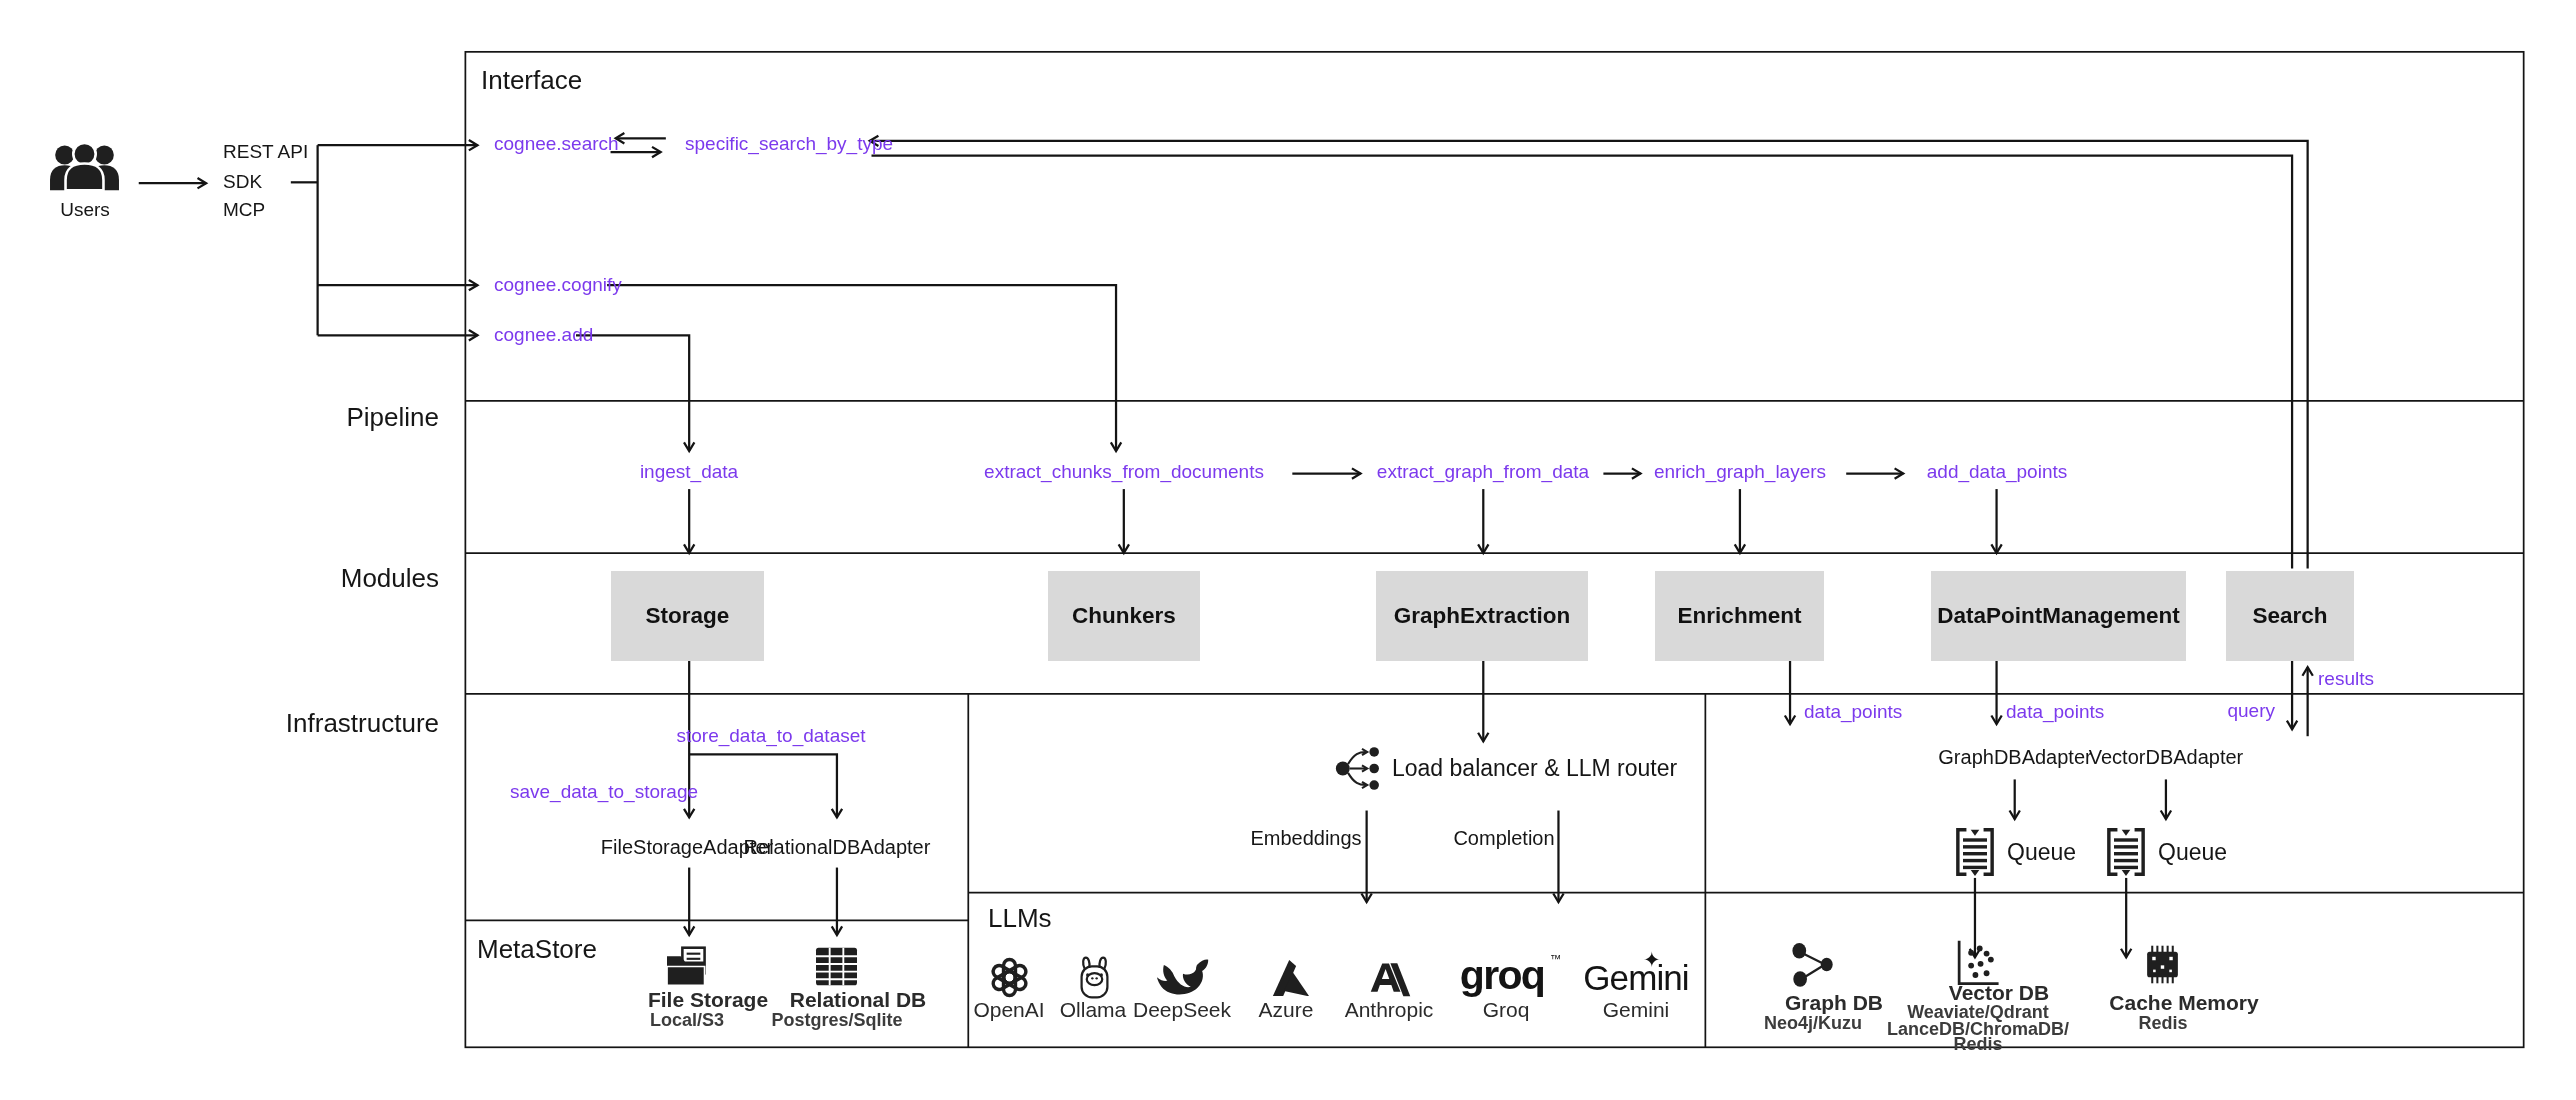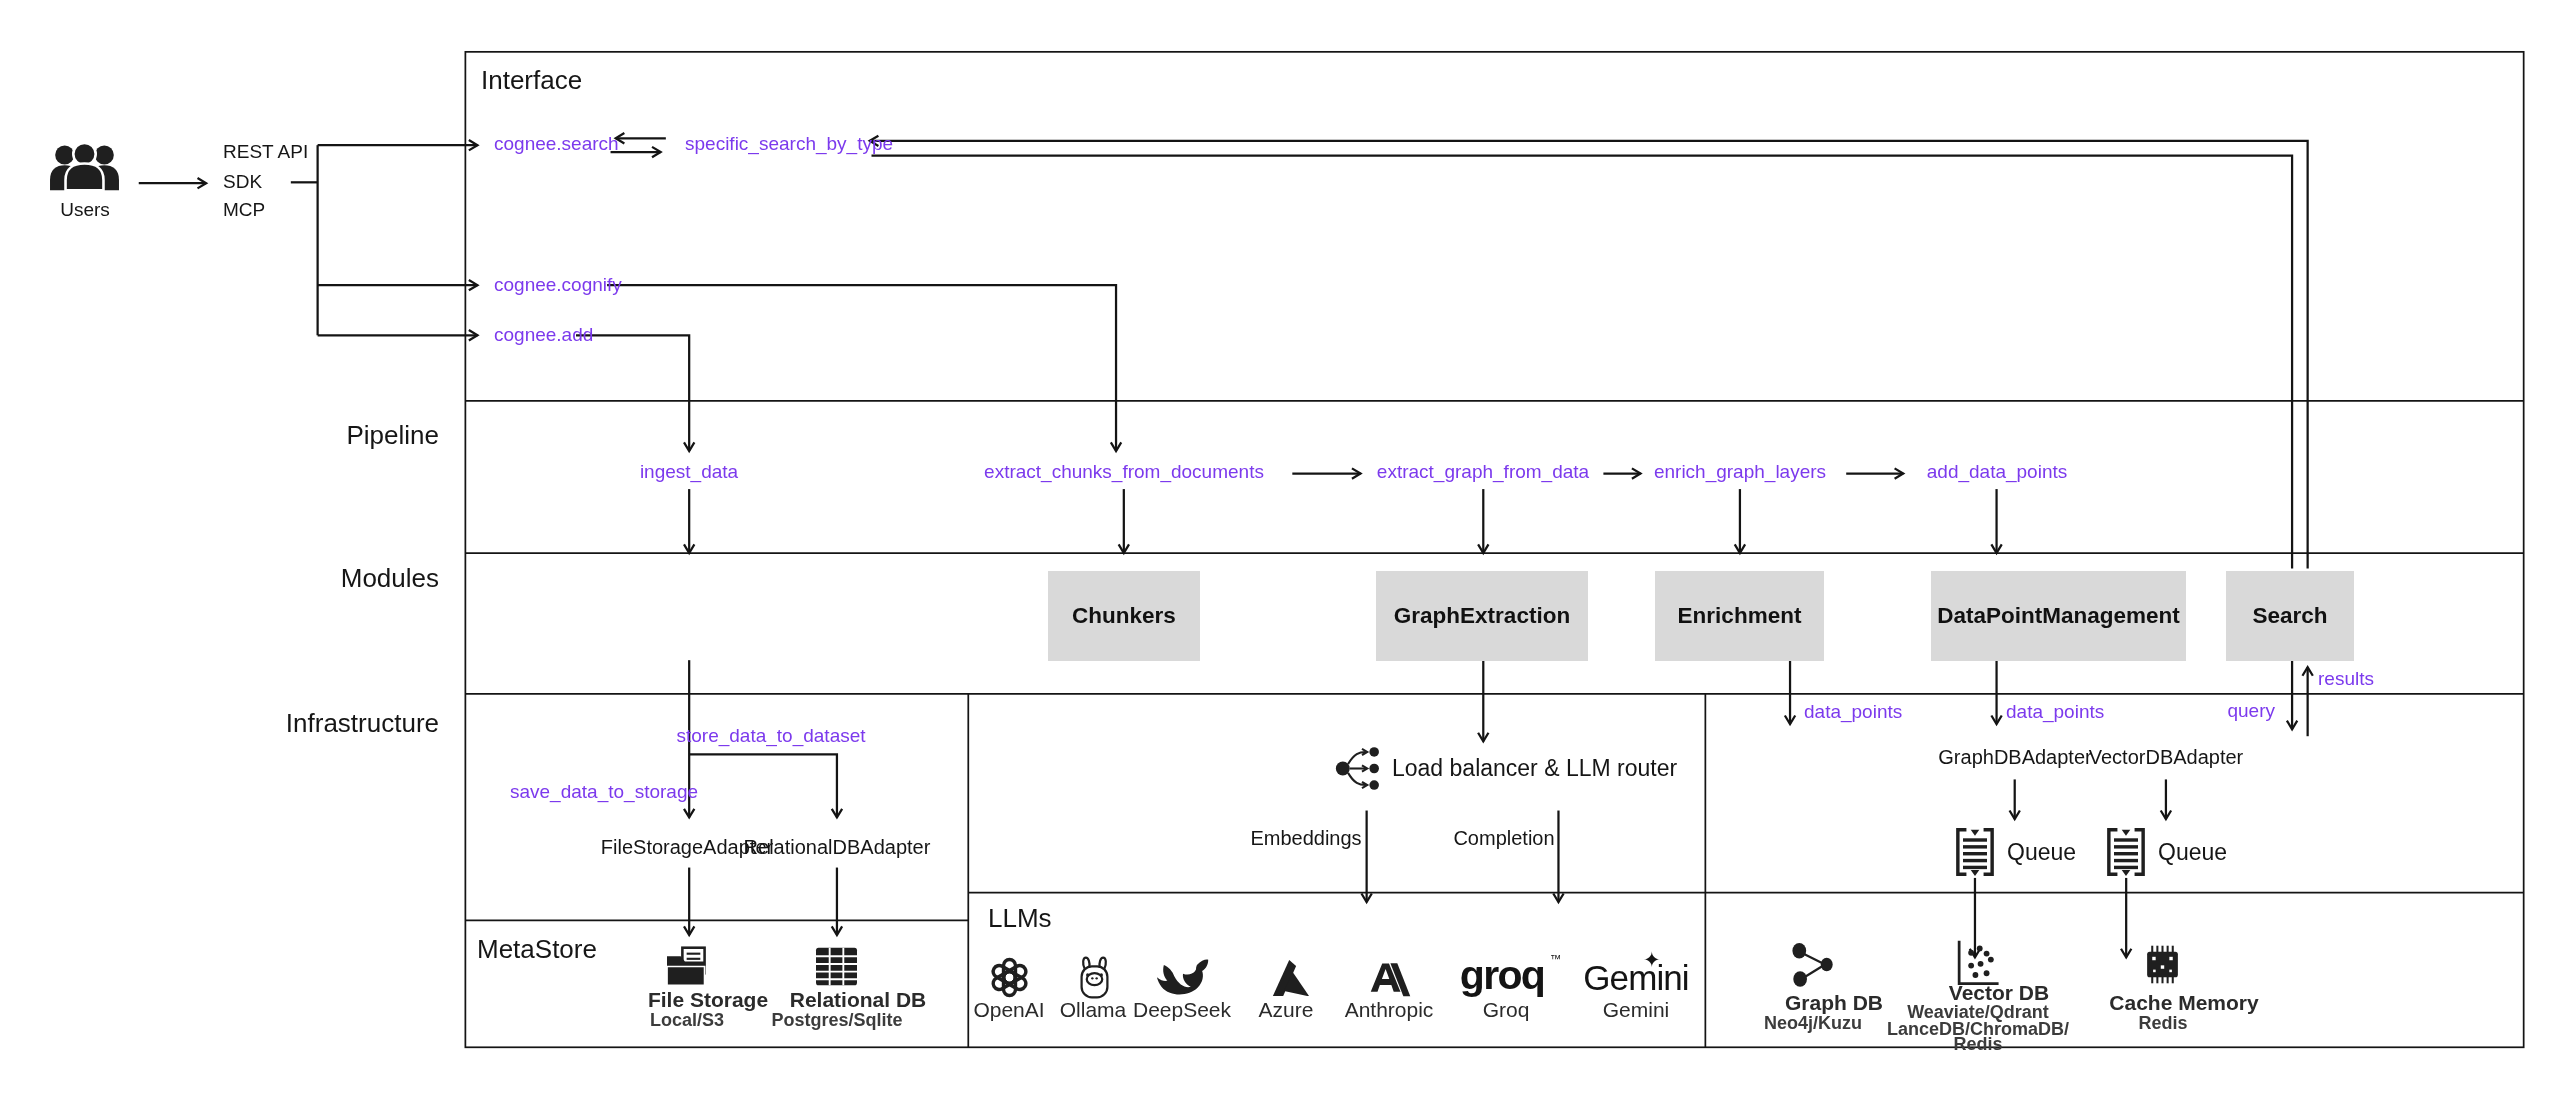--- a/index.html
+++ b/index.html
@@ -109,32 +109,33 @@
   <div class="t" style="left:223px;top:152px">REST API</div>
   <div class="t" style="left:223px;top:182px">SDK</div>
   <div class="t" style="left:223px;top:210px">MCP</div>
 
   <div class="t sec" style="left:481px;top:80px">Interface</div>
   <div class="t purple" style="left:494px;top:144px">cognee.search</div>
   <div class="t purple" style="left:685px;top:144px">specific_search_by_type</div>
   <div class="t purple" style="left:494px;top:285px">cognee.cognify</div>
   <div class="t purple" style="left:494px;top:335px">cognee.add</div>
 
-  <div class="t sec rgt" style="left:439px;top:435px">Pipeline</div>
+  <div class="t sec rgt" style="left:439px;top:417px">Pipeline</div>
   <div class="t sec rgt" style="left:439px;top:578px">Modules</div>
   <div class="t sec rgt" style="left:439px;top:723px">Infrastructure</div>
   <div class="t sec" style="left:477px;top:949px">MetaStore</div>
   <div class="t sec" style="left:988px;top:918px">LLMs</div>
 
   <div class="t purple ctr" style="left:689px;top:472px">ingest_data</div>
   <div class="t purple ctr" style="left:1124px;top:472px">extract_chunks_from_documents</div>
   <div class="t purple ctr" style="left:1483px;top:472px">extract_graph_from_data</div>
   <div class="t purple ctr" style="left:1740px;top:472px">enrich_graph_layers</div>
   <div class="t purple ctr" style="left:1997px;top:472px">add_data_points</div>
 
+  <div class="mod" style="left:611px;top:571px;width:153px;height:90px">Storage</div>
   <div class="mod" style="left:1048px;top:571px;width:152px;height:90px">Chunkers</div>
   <div class="mod" style="left:1376px;top:571px;width:212px;height:90px">GraphExtraction</div>
   <div class="mod" style="left:1655px;top:571px;width:169px;height:90px">Enrichment</div>
   <div class="mod" style="left:1931px;top:571px;width:255px;height:90px">DataPointManagement</div>
   <div class="mod" style="left:2226px;top:571px;width:128px;height:90px">Search</div>
 
   <div class="t purple ctr" style="left:771px;top:736px">store_data_to_dataset</div>
   <div class="t purple ctr" style="left:604px;top:792px">save_data_to_storage</div>
   <div class="t small23 ctr" style="left:687px;top:847px">FileStorageAdapter</div>
   <div class="t small23 ctr" style="left:837px;top:847px">RelationalDBAdapter</div>

